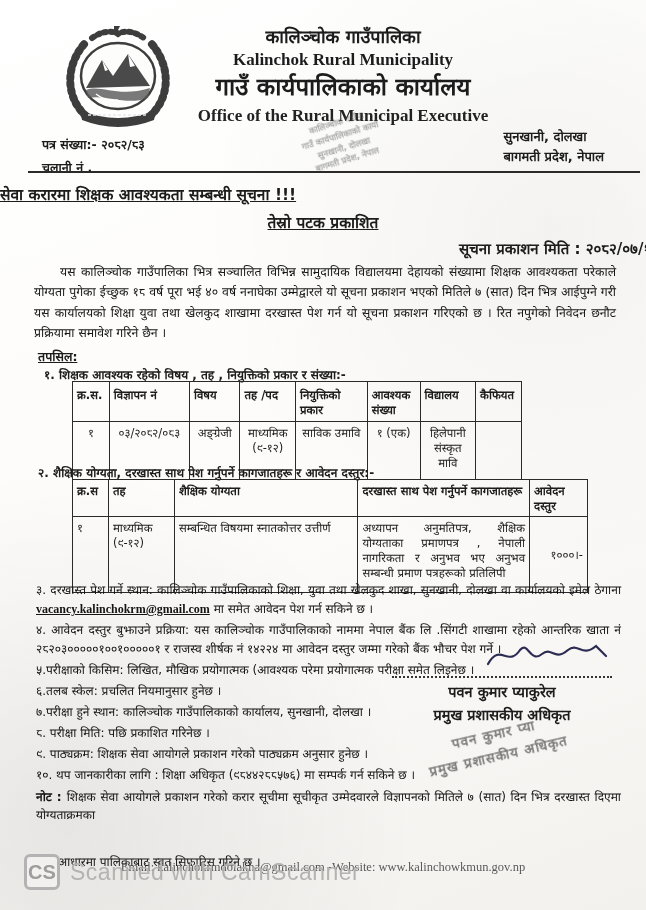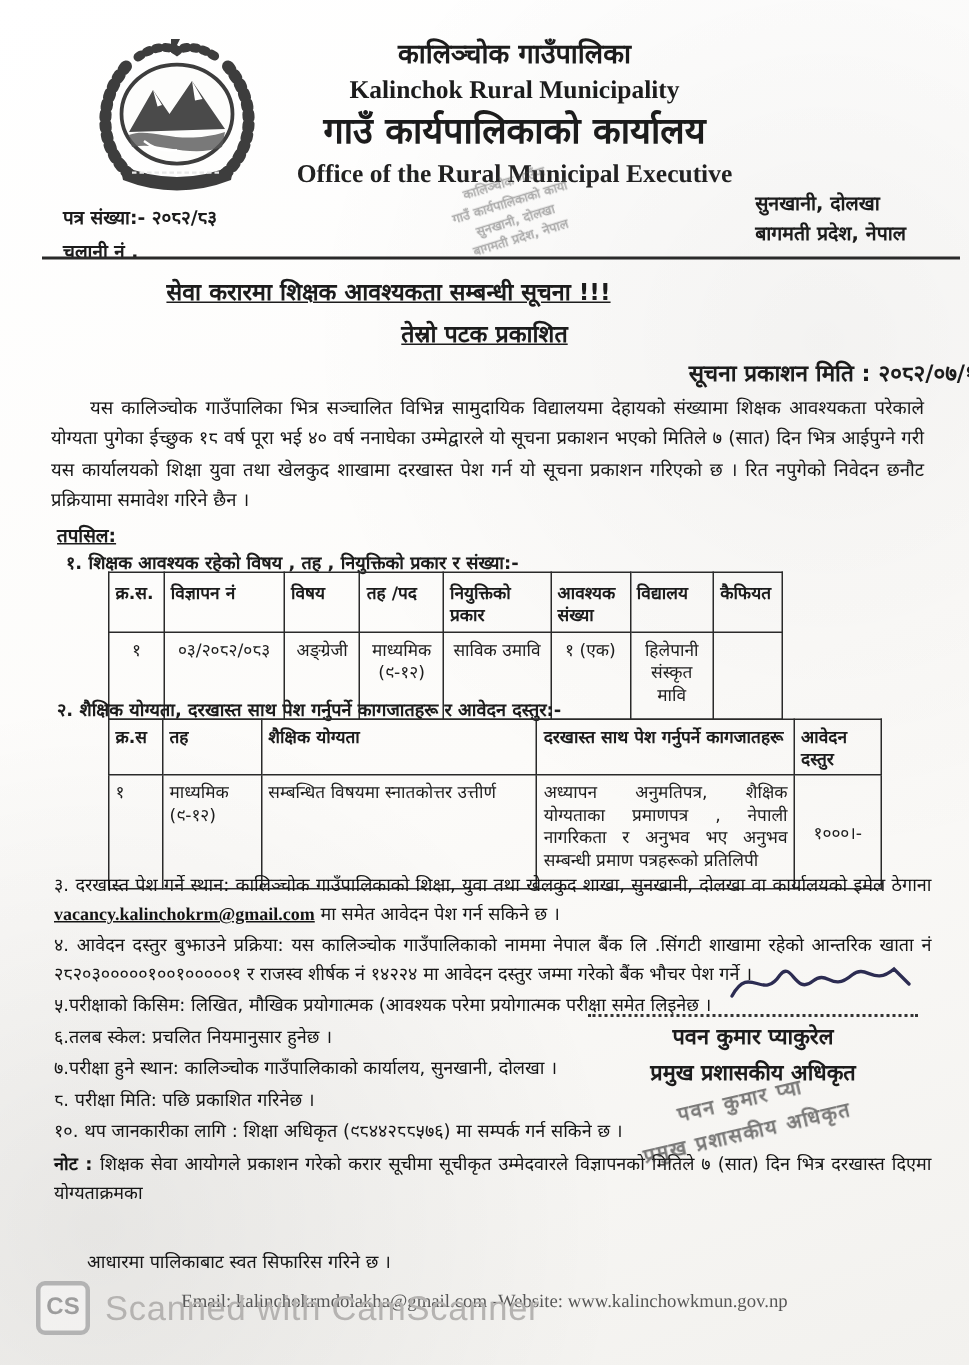--- a/index.html
+++ b/index.html
@@ -28,40 +28,40 @@
   .addr{right:42px;top:127px;font-size:13px;font-weight:700;line-height:1.55;}
   .meta{left:42px;top:134px;font-size:12.5px;font-weight:700;line-height:1.8;}
   .rule{left:28px;top:171px;width:612px;border-top:2px solid #2a2a2a;}
   
   .stamp-faint{
     left:262px;top:116px;width:160px;text-align:center;
     transform:rotate(-17deg);opacity:.45;color:#4a4a4a;
     font-size:8.5px;font-weight:700;line-height:1.5;filter:blur(.3px);
   }
   
-  .h1{left:0;top:183px;width:518px;text-align:center;font-size:15.5px;font-weight:700;text-decoration:underline;}
+  .h1{left:0;top:183px;width:518px;font-size:15.5px;font-weight:700;text-decoration:underline;}
   .h2{left:0;top:211px;width:646px;text-align:center;font-size:15.5px;font-weight:700;text-decoration:underline;}
   .h3{left:0;top:238px;width:646px;text-align:right;font-size:15px;font-weight:700;margin-left:13px;}
   
   .bodytext{
     left:34px;top:262px;width:582px;font-size:12.3px;font-weight:500;
     line-height:1.65;text-align:justify;text-indent:26px;color:#161616;
   }
   .tapsil{left:38px;top:348px;font-size:12.5px;font-weight:700;text-decoration:underline;}
   .cap1{left:44px;top:366px;font-size:12px;font-weight:700;}
   .cap2{left:38px;top:464px;font-size:12px;font-weight:700;}
   table{border-collapse:collapse;}
   td,th{border:1.6px solid #2a2a2a;padding:3px 4px;font-size:11.5px;vertical-align:top;}
   th{font-weight:700;text-align:left;}
   .tbl1{left:72px;top:381px;width:450px;}
   .tbl1 td{text-align:center;}
   .tbl1 th{padding-top:5px;}
   .tbl1 tr{height:40px;}
   .tbl2{left:72px;top:479px;width:516px;}
-  .tbl2 .fee{text-align:center;vertical-align:middle;}
+  .tbl2 .fee{text-align:right;vertical-align:middle;}
   
   .points{left:36px;top:581px;width:585px;font-size:12px;font-weight:500;line-height:1.58;color:#141414;}
   .points p{margin:0 0 2px 0;text-align:justify;}
   .email{text-decoration:underline;font-family:"Liberation Serif",serif;font-weight:700;font-size:12px;}
   .note p{margin-top:3px;}
   .note .cont{display:block;padding-left:22px;margin-top:28px;}
   
   .sig{right:34px;top:636px;width:220px;text-align:center;}
   .sig svg{display:block;margin:0 0 0 auto;}
   .dotline{border-top:2.5px dotted #333;margin:2px 0 4px;}
@@ -72,21 +72,21 @@
     transform:rotate(-13deg);color:#2e2e2e;opacity:.62;
     font-size:13.5px;font-weight:700;line-height:1.6;filter:blur(.4px);letter-spacing:1px;
   }
   
   .contact{left:0;top:860px;width:646px;text-align:center;font-family:"Liberation Serif",serif;
     font-size:12.5px;color:#3c3c3c;opacity:.85;}
   .watermark{left:24px;top:854px;display:flex;align-items:center;gap:10px;color:#aeaeae;}
   .cs-badge{
     width:30px;height:30px;border:3px solid #b3b3b3;border-radius:6px;
     display:flex;align-items:center;justify-content:center;
-    font-family:"Liberation Sans",sans-serif;font-weight:700;font-size:16px;color:#9d9d9d;background:rgba(255,255,255,.4);
+    font-family:"Liberation Sans",sans-serif;font-weight:700;font-size:20px;color:#9d9d9d;background:rgba(255,255,255,.4);
   }
   .wm-text{font-family:Liberation Sans, sans-serif;font-size:23px;letter-spacing:.5px;color:#b5b3b1;}
 </style>
 </head>
 <body>
 
 <div class="paper">
 
   <div class="abs emblem">
     <svg viewBox="0 0 124 106" width="124" height="106">
@@ -203,20 +203,21 @@
   </tbody>
     </table>
 
   <div class="abs points">
     <p style="width:585px;"><span>३. दरखास्त पेश गर्ने स्थान: कालिञ्चोक गाउँपालिकाको शिक्षा, युवा तथा खेलकुद शाखा, सुनखानी, दोलखा वा कार्यालयको इमेल ठेगाना </span><span class="email">vacancy.kalinchokrm@gmail.com</span><span> मा समेत आवेदन पेश गर्न सकिने छ ।</span></p>
     <p style="width:585px;"><span>४. आवेदन दस्तुर बुझाउने प्रक्रिया: यस कालिञ्चोक गाउँपालिकाको नाममा नेपाल बैंक लि .सिंगटी शाखामा रहेको आन्तरिक खाता नं २८२०३०००००१००१०००००१ र राजस्व शीर्षक नं  १४२२४ मा आवेदन दस्तुर जम्मा गरेको बैंक भौचर पेश गर्ने ।</span></p>
     <p style="width:470px;"><span>५.परीक्षाको किसिम: लिखित, मौखिक प्रयोगात्मक (आवश्यक परेमा प्रयोगात्मक परीक्षा समेत लिइनेछ ।</span></p>
     <p style="width:400px;"><span>६.तलब स्केल: प्रचलित नियमानुसार हुनेछ ।</span></p>
     <p style="width:400px;"><span>७.परीक्षा हुने स्थान: कालिञ्चोक गाउँपालिकाको कार्यालय, सुनखानी, दोलखा ।</span></p>
     <p style="width:400px;"><span>८. परीक्षा मिति: पछि प्रकाशित गरिनेछ ।</span></p>
+    <p style="width:420px;"><span>९. पाठ्यक्रम: शिक्षक सेवा आयोगले प्रकाशन गरेको पाठ्यक्रम अनुसार हुनेछ ।</span></p>
     <p style="width:420px;"><span>१०. थप जानकारीका लागि :  शिक्षा अधिकृत (९८४४२८८५७६) मा सम्पर्क गर्न सकिने छ ।</span></p>
     <div class="note">
       <p><b>नोट : </b><span>शिक्षक सेवा आयोगले प्रकाशन गरेको करार सूचीमा सूचीकृत उम्मेदवारले विज्ञापनको मितिले ७ (सात) दिन भित्र दरखास्त दिएमा योग्यताक्रमका</span><span class="cont">आधारमा  पालिकाबाट स्वत सिफारिस गरिने छ ।</span></p>
     </div>
   </div>
 
   <div class="abs sig">
     <svg width="130" height="38" viewBox="0 0 130 38">
       <path d="M6,28 C18,6 26,32 38,14 C46,4 48,28 60,18 C70,10 72,26 86,14 C96,6 100,22 114,10 L124,20" fill="none" stroke="#2c2c52" stroke-width="2.2" stroke-linecap="round"></path>
     </svg>

